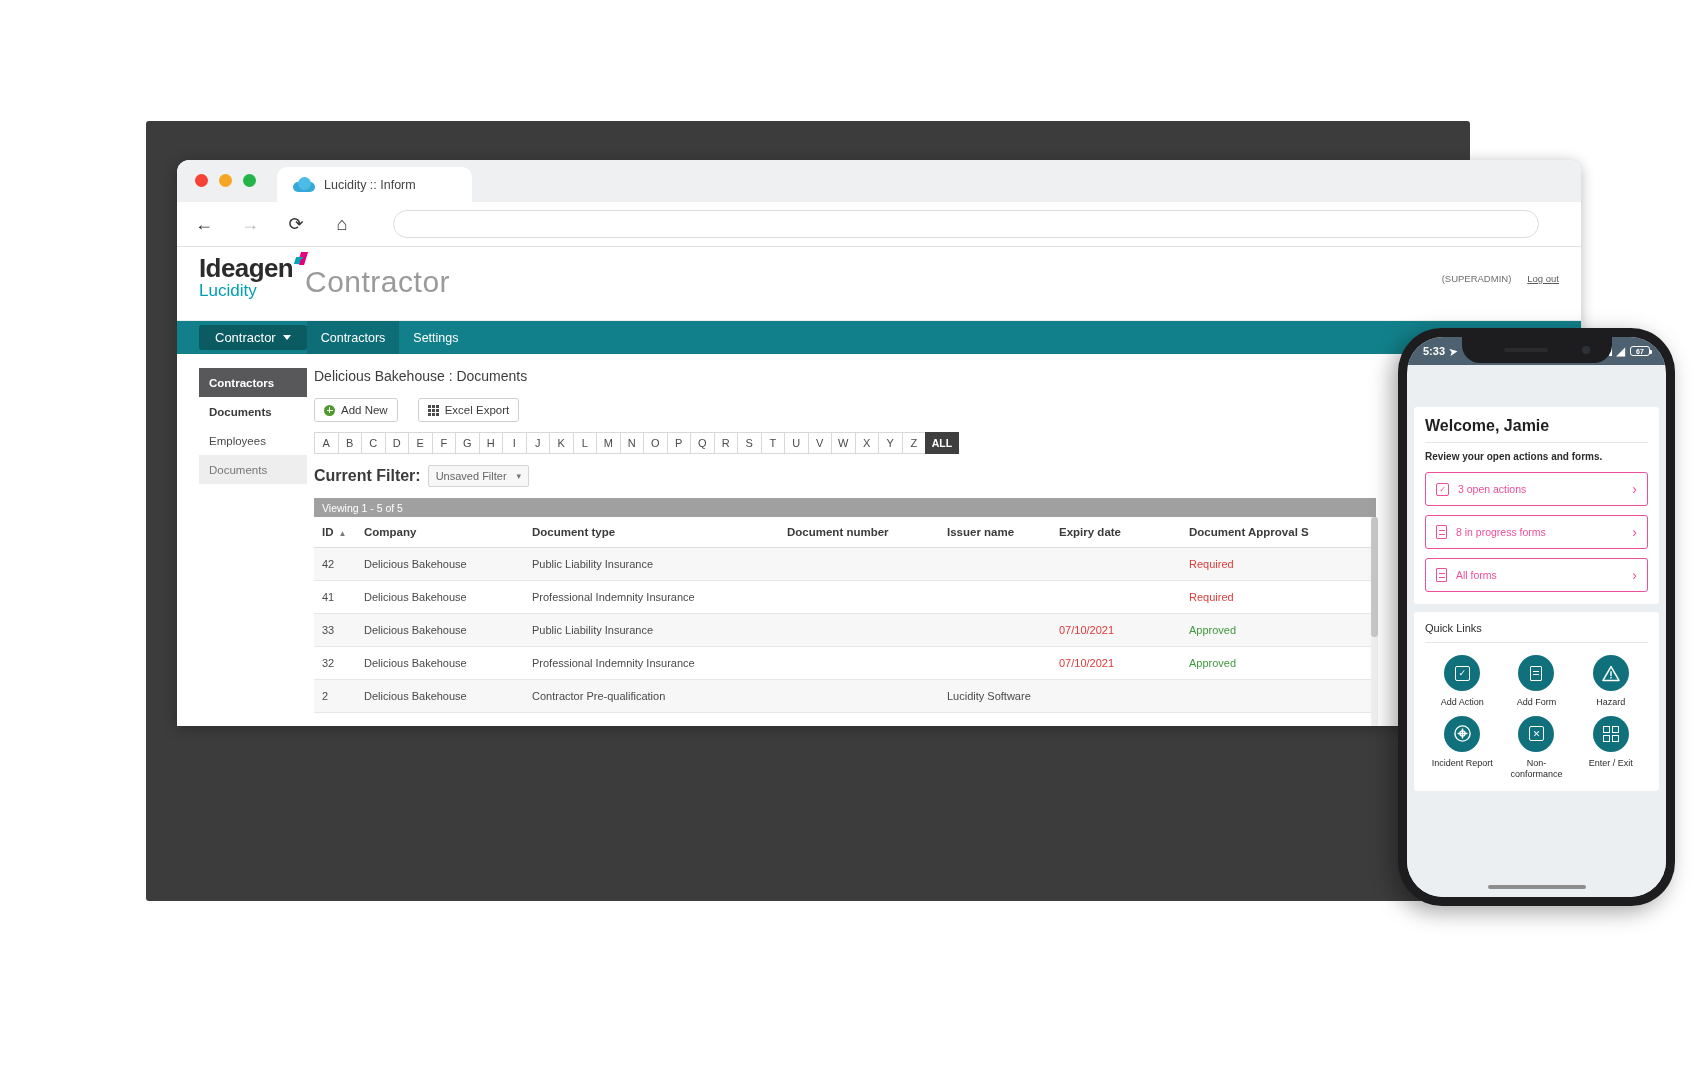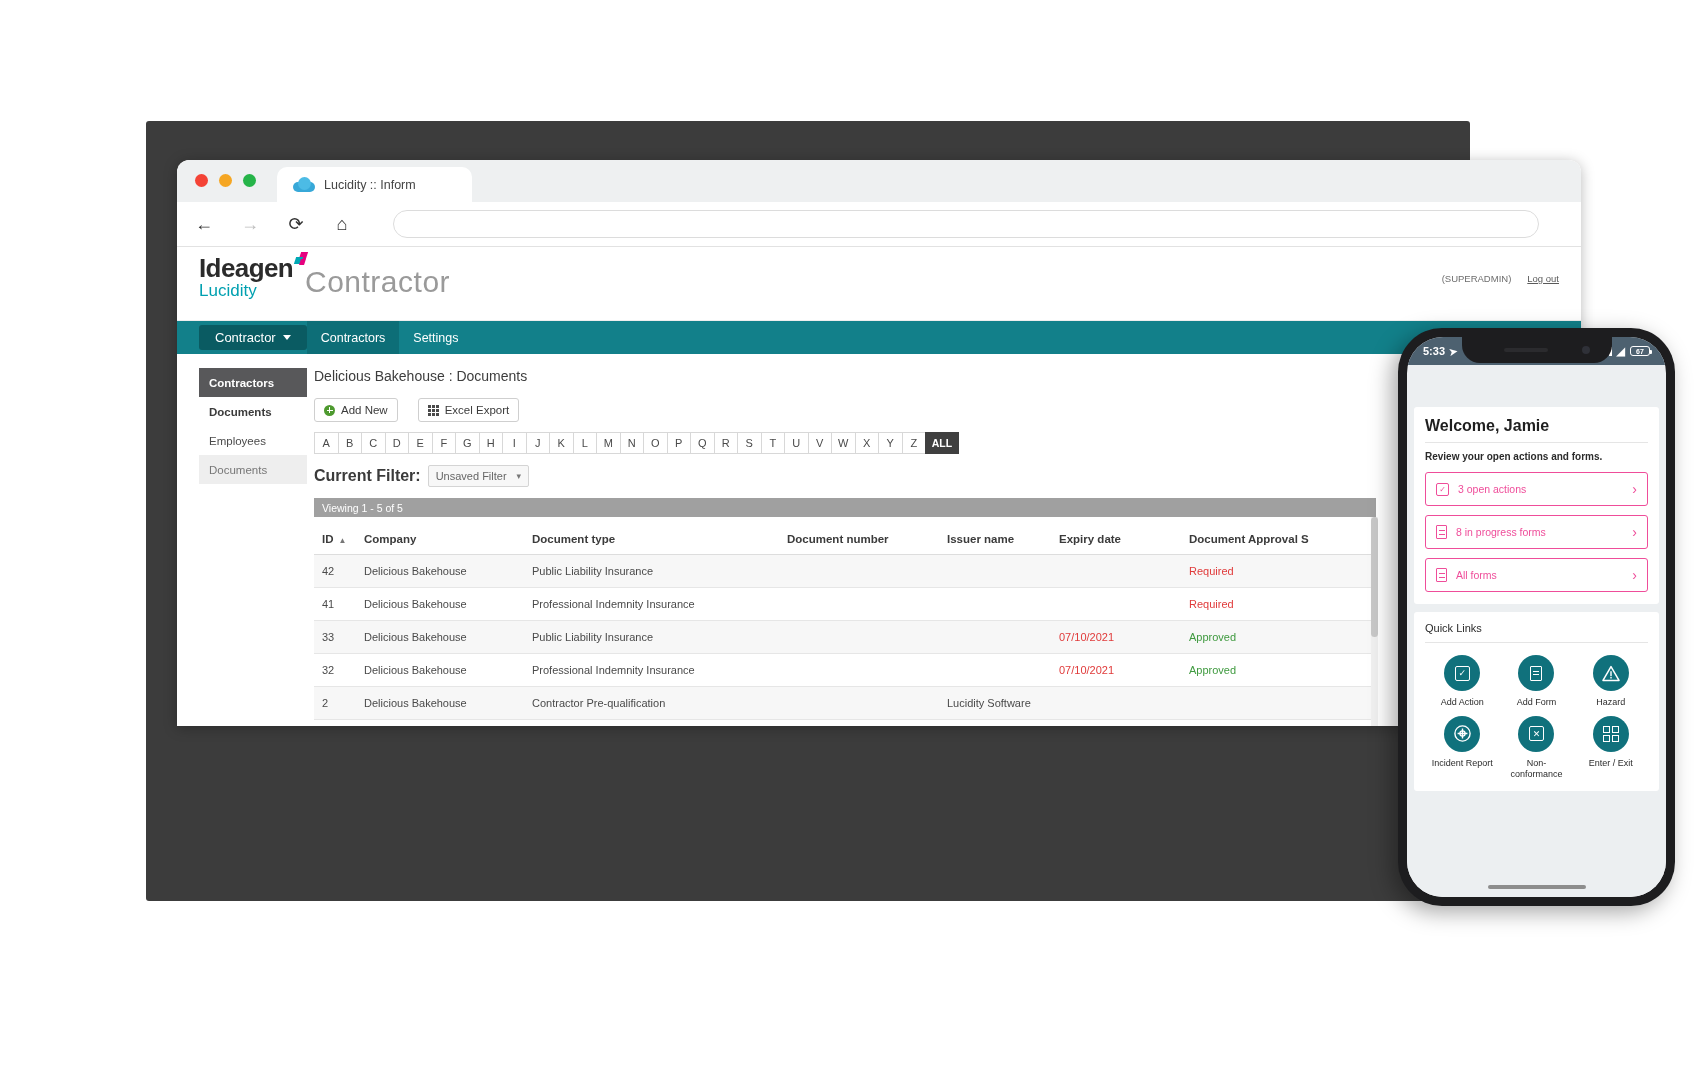--- a/index.html
+++ b/index.html
@@ -179,21 +179,21 @@
 
   
   .tablewrap { position: relative; width: 1062px; }
   .viewbar {
     height: 19px; background: #a0a0a0; color: #fff; font-size: 10.5px;
     display: flex; align-items: center; padding-left: 8px;
   }
   table { width: 100%; border-collapse: collapse; table-layout: fixed; }
   th {
     text-align: left; font-size: 11.5px; color: #3b3b3b; font-weight: bold;
-    padding: 16px 0 9px 8px; border-bottom: 1px solid #dddddd; background: #fff;
+    padding: 9px 0 9px 8px; border-bottom: 1px solid #dddddd; background: #fff;
     white-space: nowrap; overflow: hidden;
   }
   td {
     font-size: 11px; color: #4a4a4a; padding: 10px 0 10px 8px;
     border-bottom: 1px solid #e6e6e6; white-space: nowrap; overflow: hidden;
   }
   tr.alt td { background: #f7f7f7; }
   .sort-ar { display: inline-block; margin-left: 5px; font-size: 8px; color: #777; }
   .st-req { color: #e03a3a; }
   .st-app { color: #3f9a3f; }

